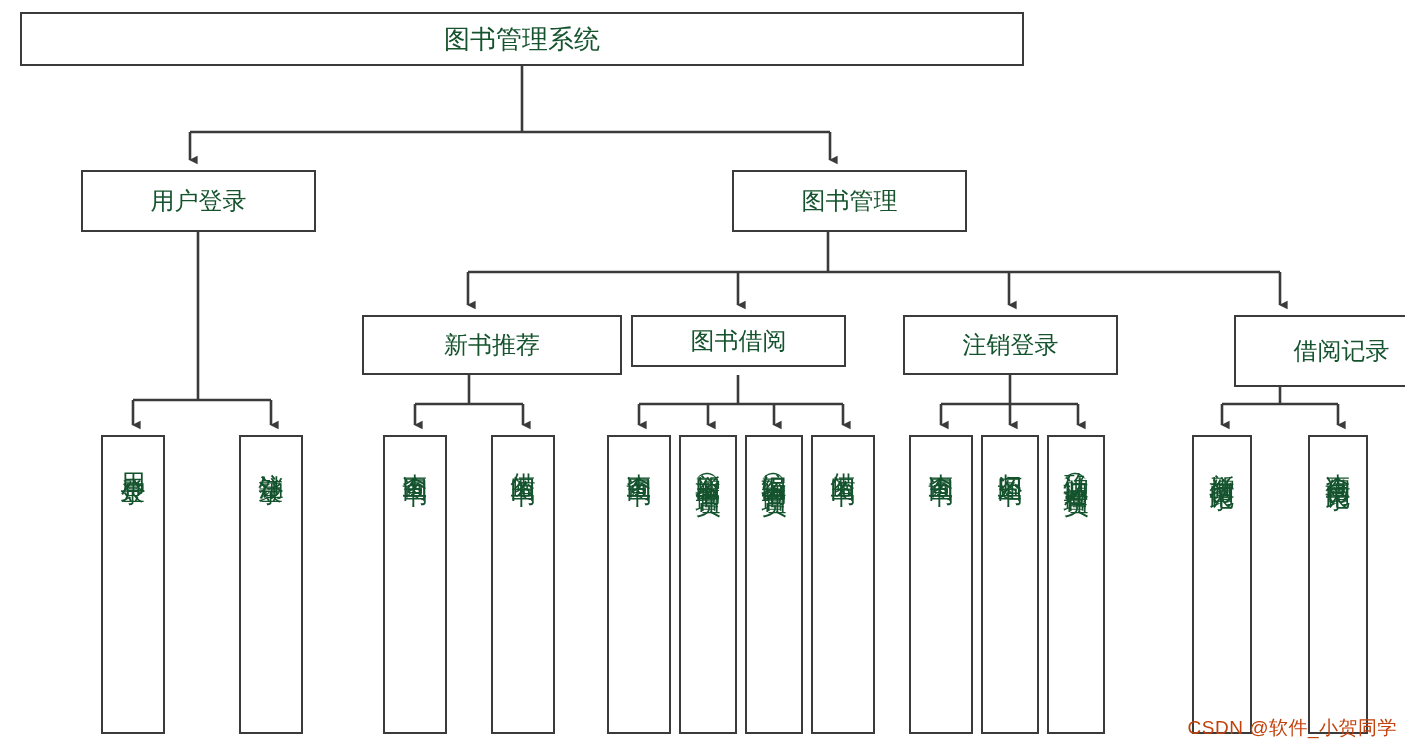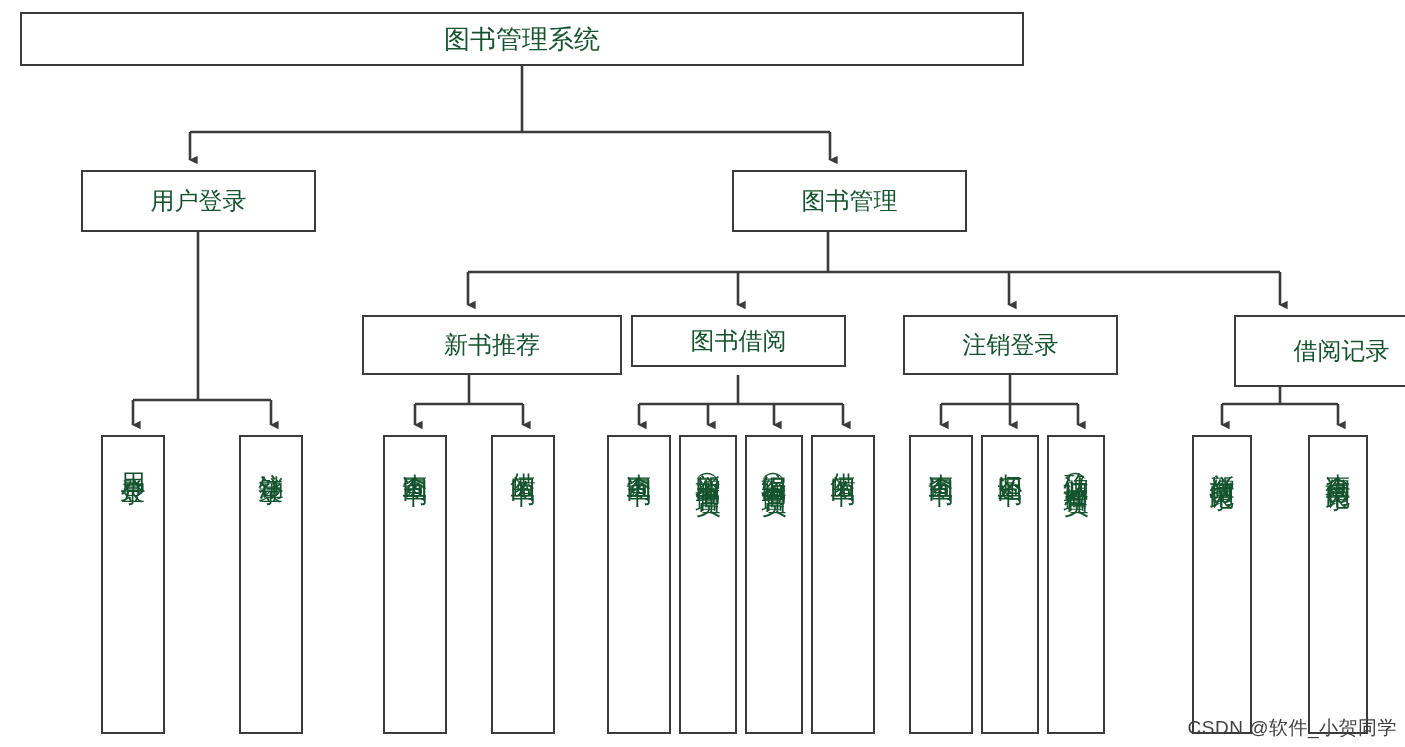--- a/index.html
+++ b/index.html
@@ -65,21 +65,21 @@
     line-height: 1.0;
     white-space: normal;
     max-height: 260px;
   }
   
   #watermark {
     position: absolute;
     right: 8px;
     bottom: 6px;
     font-size: 19px;
-    color: #404040;
+    color: #c2410c;
     letter-spacing: 0.5px;
     z-index: 5;
     white-space: nowrap;
   }
 </style>
 </head>
 <body>
 
 <div id="canvas">
 

